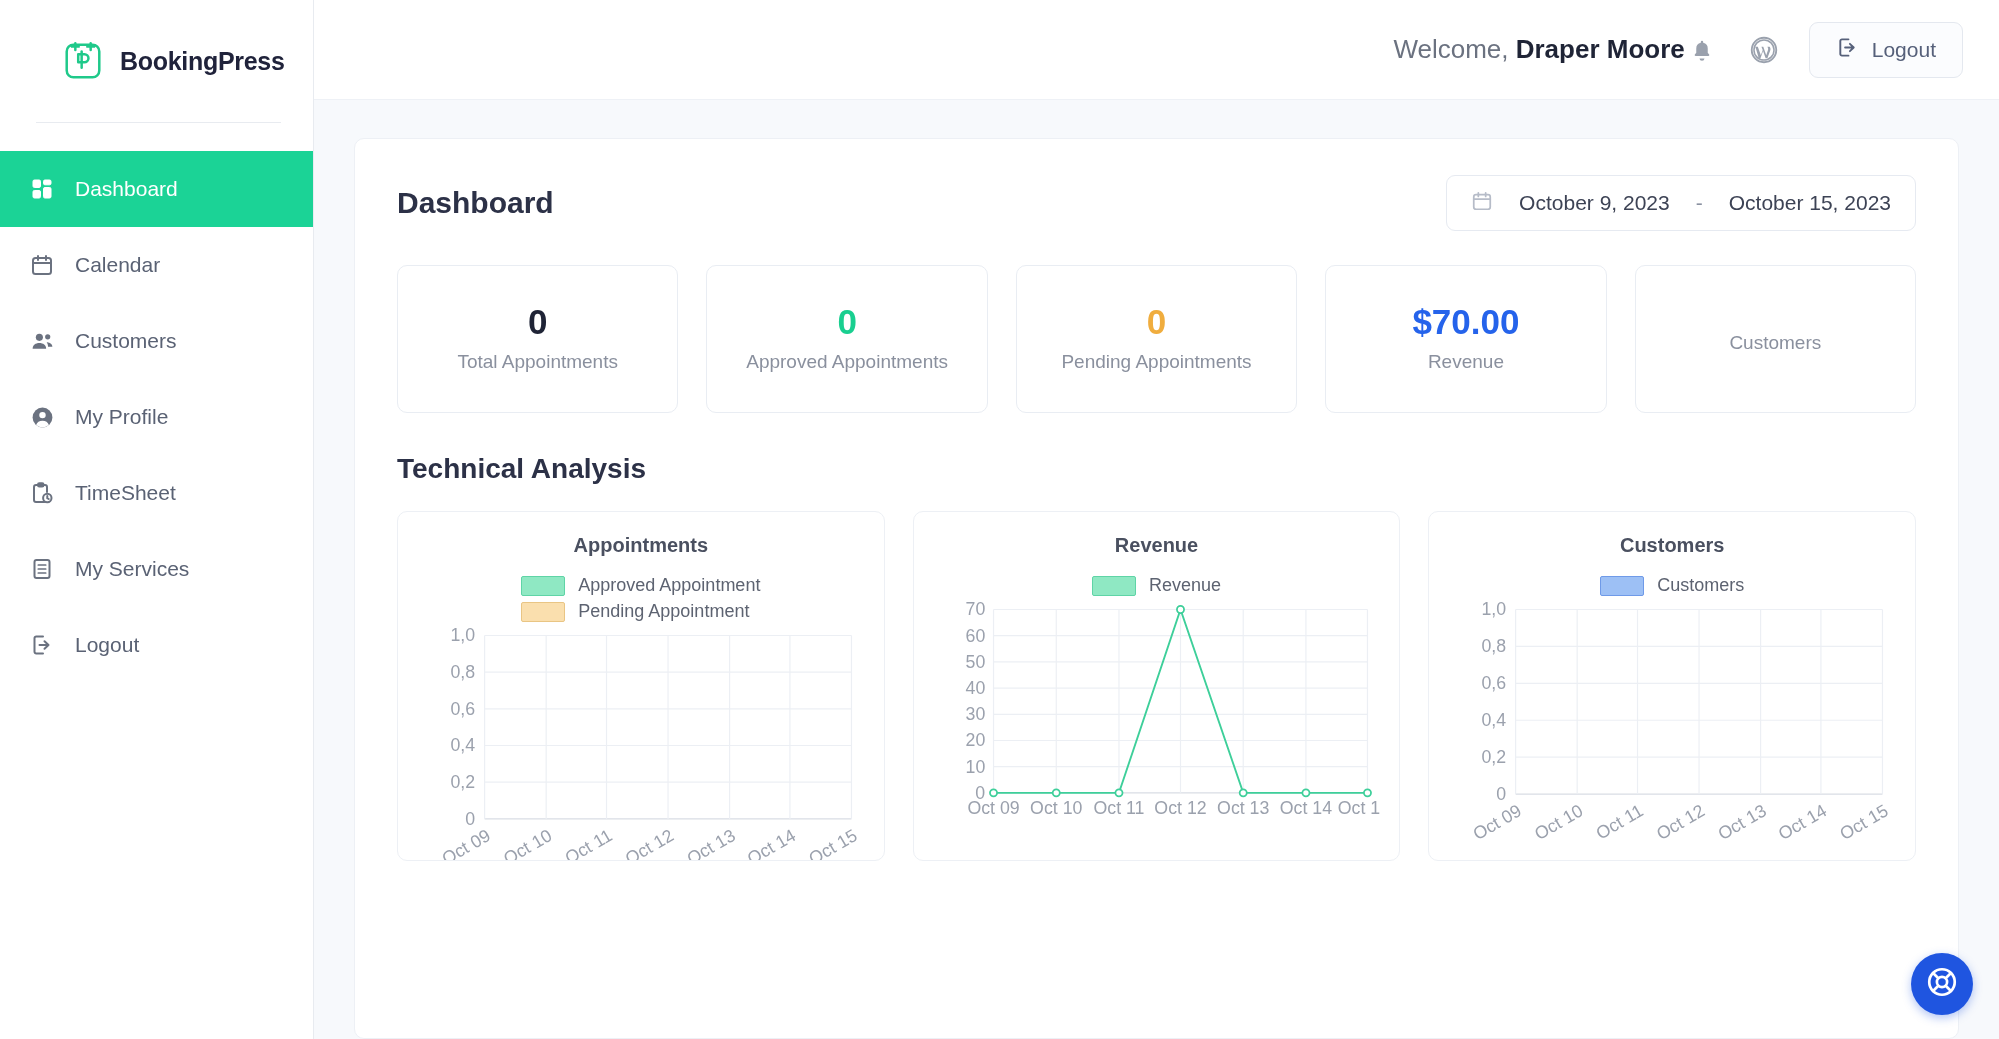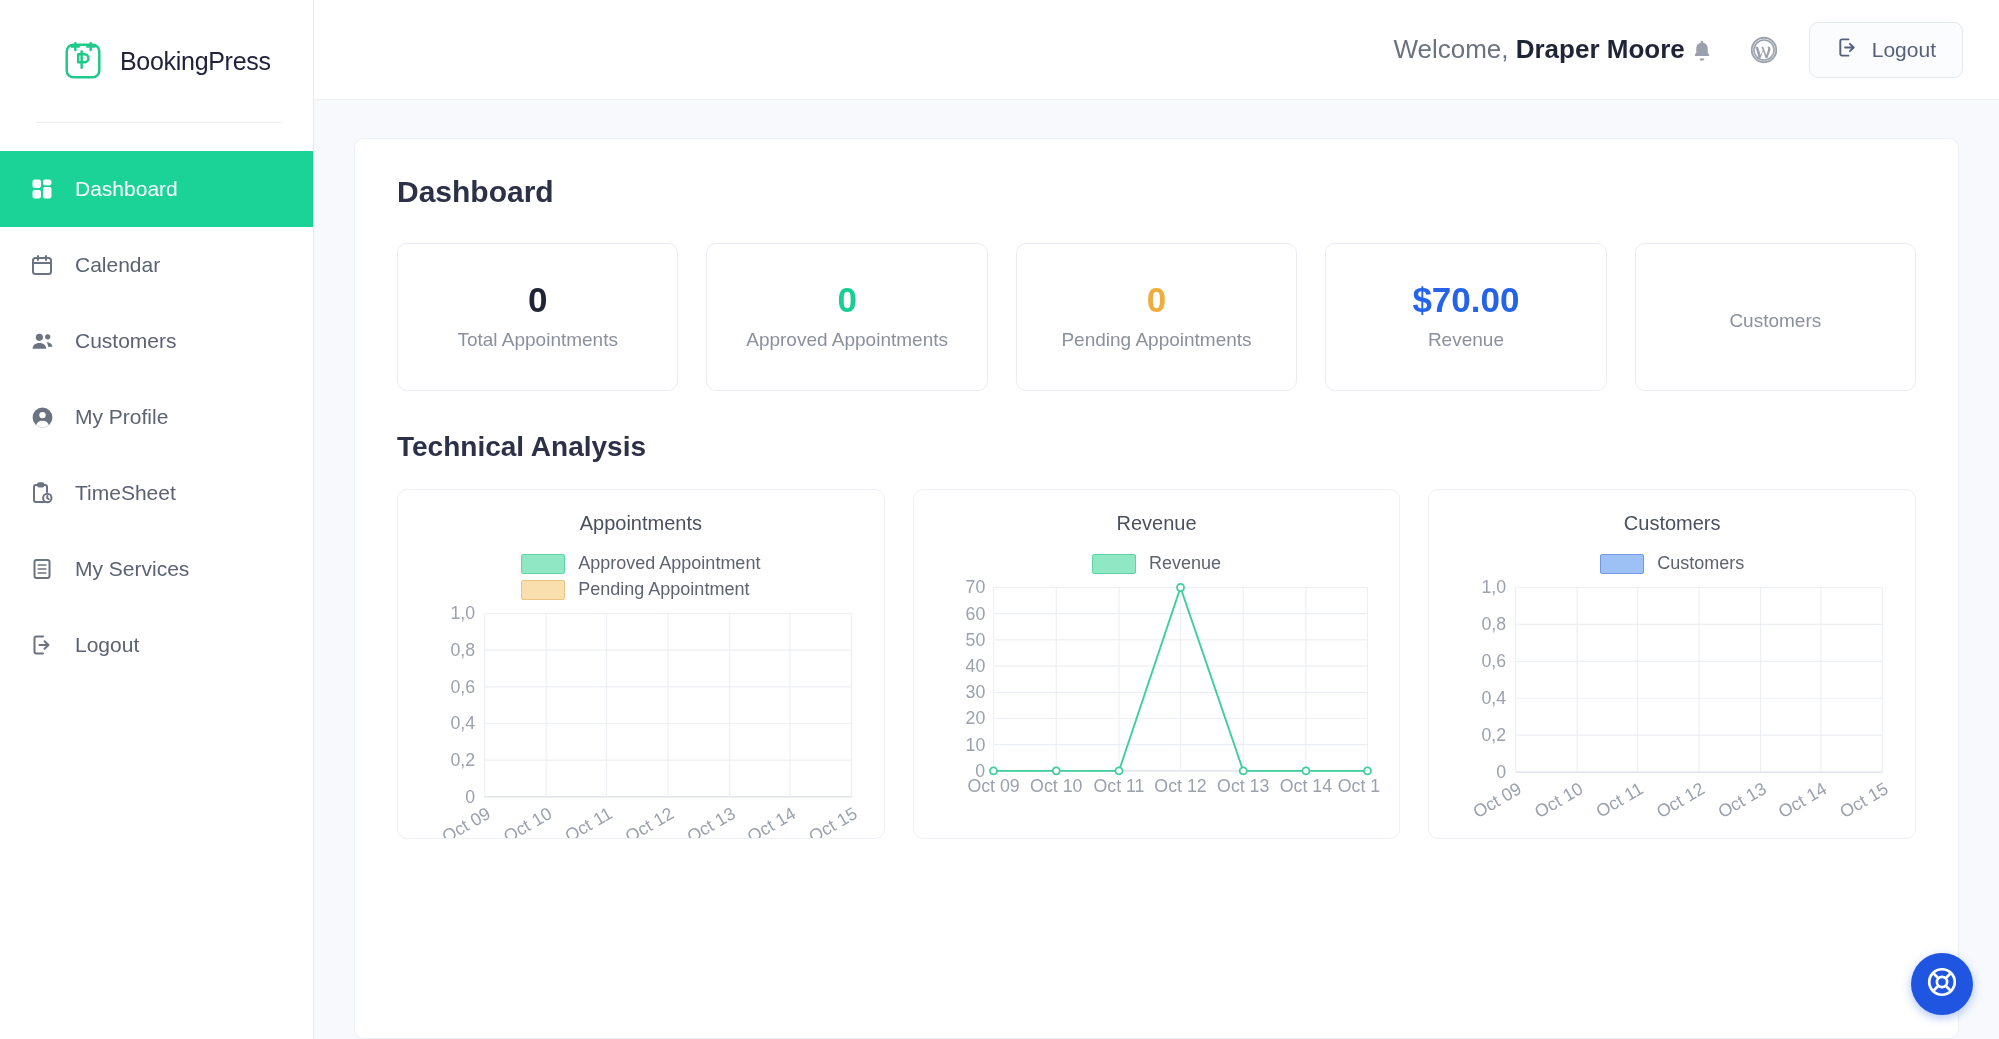--- a/index.html
+++ b/index.html
@@ -18,21 +18,21 @@
     border-right: 1px solid #e8ebf0;
     display: flex; flex-direction: column;
   }
   .brand {
     height: 122px;
     display: flex; align-items: center; gap: 14px;
     padding-left: 60px;
   }
   .brand-logo { width: 46px; height: 46px; flex: 0 0 46px; }
   .brand-name {
-    font-size: 25px; font-weight: normal; color: #20233b;
+    font-size: 25px; font-weight: bold; color: #20233b;
     letter-spacing: -0.3px;
   }
   .brand-sep {
     height: 1px; background: #e8ebf0;
     margin: 0 32px 28px 36px;
   }
   .nav { display: flex; flex-direction: column; }
   .nav-item {
     display: flex; align-items: center; gap: 19px;
     height: 76px; padding-left: 28px;
@@ -97,21 +97,21 @@
   
   .section-title { font-size: 28px; font-weight: bold; color: #2c3147; margin: 40px 0 26px 0; }
   .charts { display: flex; gap: 28px; }
   .chart-card {
     flex: 1; height: 350px;
     border: 1px solid #edf0f5; border-radius: 10px; background: #fff;
     padding: 22px 18px 10px 18px;
     display: flex; flex-direction: column; align-items: center;
     overflow: hidden;
   }
-  .chart-title { font-size: 20px; font-weight: normal; color: #4a5060; }
+  .chart-title { font-size: 20px; font-weight: bold; color: #4a5060; }
   .legend { margin-top: 18px; display: flex; flex-direction: column; gap: 5px; }
   .legend-row { display: flex; align-items: center; gap: 13px; }
   .swatch { width: 44px; height: 20px; border-radius: 2px; }
   .legend-label { font-size: 18px; color: #5d6371; }
   .plot-wrap { flex: 1; width: 100%; margin-top: 4px; }
   .plot-wrap svg { display: block; width: 100%; height: 100%; }
   .ax-txt { font-size: 15px; fill: #9ba1ad; font-family: "Liberation Sans", sans-serif; }
 
   
   .fab {
@@ -254,20 +254,31 @@
           <span>Logout</span>
         </button>
       </div>
     </header>
 
     <div class="content">
       <div class="panel">
 
         <div class="panel-head">
           <h1 class="panel-title">Dashboard</h1>
+          <div class="daterange">
+            <span>
+              <svg viewBox="0 0 24 24" width="22" height="22" fill="none" stroke="#b6bcc8" stroke-width="1.9">
+                  <rect x="3" y="5" width="18" height="16" rx="2.5"></rect>
+                  <path d="M3 10h18M8 3v4M16 3v4" stroke-linecap="round"></path>
+                </svg>
+            </span>
+            <span>October 9, 2023</span>
+            <span class="dash">-</span>
+            <span>October 15, 2023</span>
+          </div>
         </div>
 
         <div class="stats">
           <div class="stat">
             <div class="stat-value" style="color:#1f2436">0</div>
             <div class="stat-label">Total Appointments</div>
           </div>
           <div class="stat">
             <div class="stat-value" style="color:#19cf90">0</div>
             <div class="stat-label">Approved Appointments</div>

